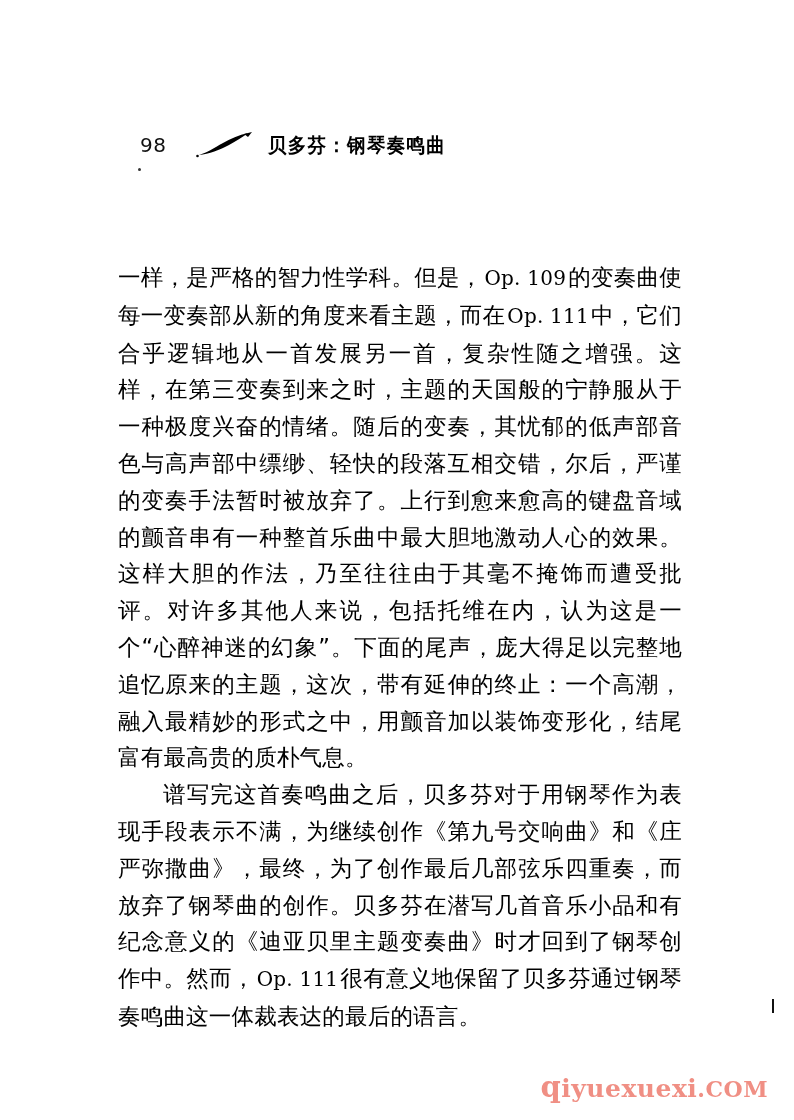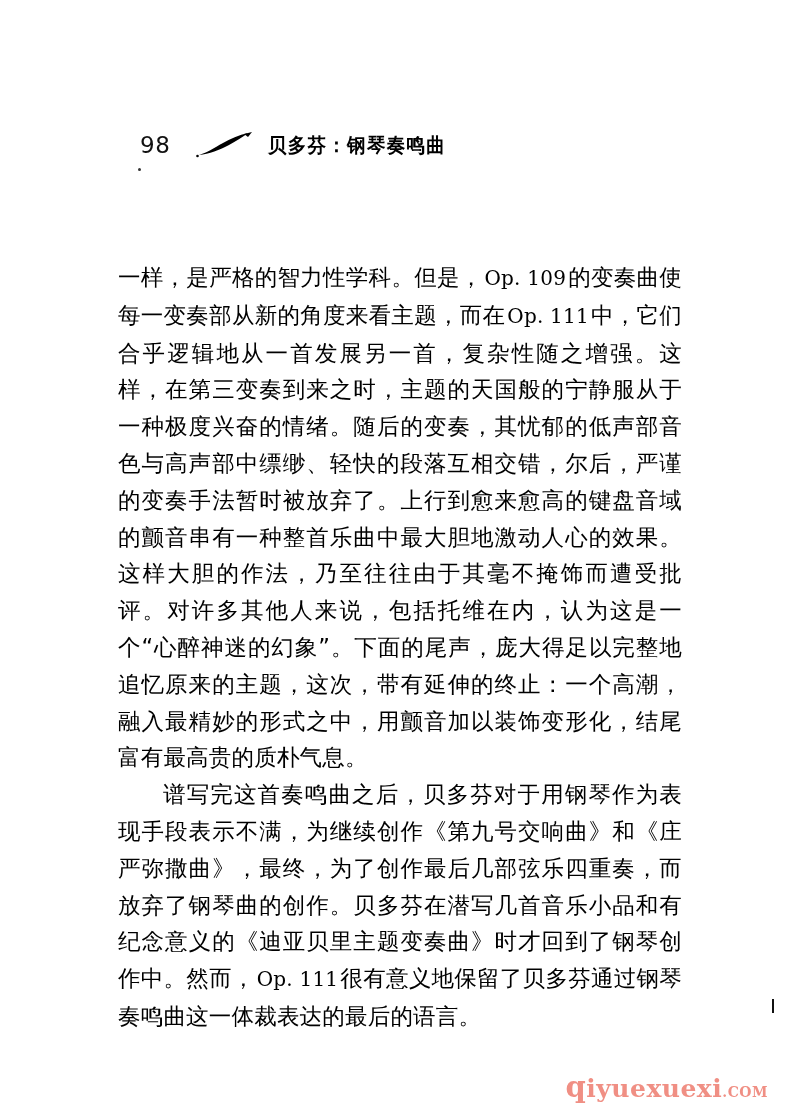--- a/index.html
+++ b/index.html
@@ -29,21 +29,21 @@
     left: 140px;
     top: 128px;
     width: 520px;
     height: 34px;
     display: flex;
     align-items: center;
     gap: 0px;
   }
   .folio {
     font-family: "DejaVu Sans", sans-serif;
-    font-size: 23px;
+    font-size: 20px;
     letter-spacing: 0.5px;
     line-height: 1;
     color: #111;
     width: 56px;
   }
   .head-ornament {
     width: 60px;
     height: 26px;
     position: relative;
     flex: 0 0 60px;
@@ -123,21 +123,21 @@
     font-size: 25px;
     font-weight: 700;
     letter-spacing: 0.5px;
     line-height: 1;
     white-space: nowrap;
   }
   .watermark .wm-lead {
     font-size: 29px;
   }
   .watermark .wm-tld {
-    font-size: 14px;
+    font-size: 22px;
   }
 </style>
 </head>
 <body>
 
 <div class="page">
 
   <div class="running-head">
     <span class="folio">98</span>
 

